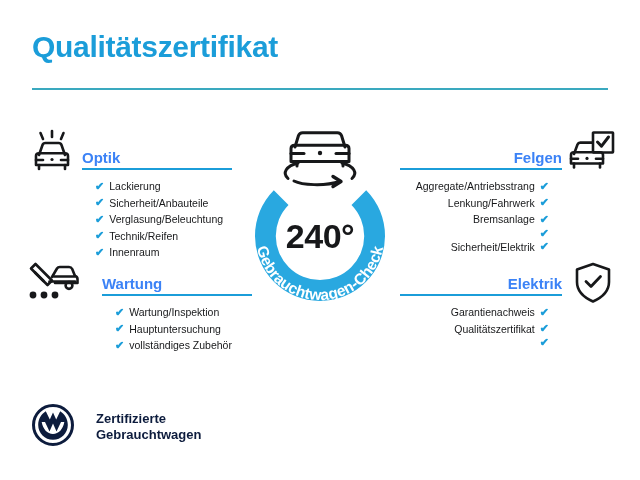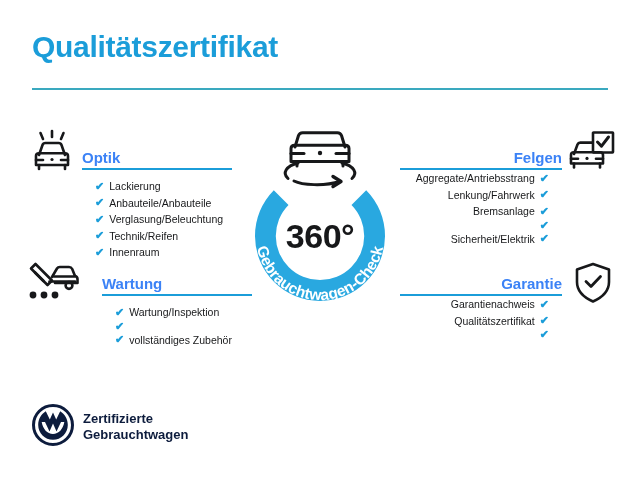--- a/index.html
+++ b/index.html
@@ -85,21 +85,21 @@
 
   
   .sec-left .sec-title { left: 0; }
   .sec-left .sec-rule { left: 0; right: 0; }
   .sec-left .sec-list { margin-top: 8px; padding-left: 13px; }
   .sec-left .sec-list li { justify-content: flex-start; }
 
   
   .sec-right .sec-title { right: 0; }
   .sec-right .sec-rule { left: 0; right: 0; }
-  .sec-right .sec-list { padding-right: 13px; }
+  .sec-right .sec-list { margin-top: 8px; padding-right: 13px; }
   .sec-right .sec-list li { justify-content: flex-end; }
 
   
   .sec-icon {
     position: absolute;
   }
 
   
   .badge {
     position: absolute;
@@ -127,21 +127,21 @@
     transform: translateY(20px);
   }
 
   
   .vw-lockup {
     position: absolute;
     left: 32px;
     top: 404px;
     display: flex;
     align-items: center;
-    gap: 9px;
+    gap: 22px;
   }
   .vw-text {
     font-size: 13px;
     font-weight: bold;
     line-height: 16px;
     color: #0d1c3d;
     white-space: nowrap;
   }
 </style>
 </head>
@@ -171,21 +171,21 @@
       <div class="sec-title">Optik</div>
       <div class="sec-rule"></div>
     </div>
     <ul class="sec-list">
       <li>
           <span class="chk">✔</span>
           <span>Lackierung</span>
         </li>
       <li>
           <span class="chk">✔</span>
-          <span>Anbauteile/Anbauteile</span>
+          <span>Sicherheit/Anbauteile</span>
         </li>
       <li>
           <span class="chk">✔</span>
           <span>Verglasung/Beleuchtung</span>
         </li>
       <li>
           <span class="chk">✔</span>
           <span>Technik/Reifen</span>
         </li>
       <li>
@@ -214,20 +214,21 @@
       <div class="sec-title">Wartung</div>
       <div class="sec-rule"></div>
     </div>
     <ul class="sec-list">
       <li>
           <span class="chk">✔</span>
           <span>Wartung/Inspektion</span>
         </li>
       <li>
           <span class="chk">✔</span>
+          <span>Hauptuntersuchung</span>
         </li>
       <li>
           <span class="chk">✔</span>
           <span>vollständiges Zubehör</span>
         </li>
     </ul>
   </div>
 
   <div class="sec-icon" style="left:566px; top:130px;">
     <svg width="50" height="44" viewBox="0 0 50 44" fill="none" stroke="#17181a" stroke-width="2.6" stroke-linecap="round" stroke-linejoin="round">
@@ -271,21 +272,21 @@
   </div>
 
   <div class="sec-icon" style="left:572px; top:261px;">
     <svg width="42" height="44" viewBox="0 0 42 44" fill="none" stroke="#17181a" stroke-width="2.6" stroke-linecap="round" stroke-linejoin="round">
       <path d="M21 3 L37 8.5 L37 21 C37 30 30 36.5 21 40.5 C12 36.5 5 30 5 21 L5 8.5 Z"></path>
       <path d="M14 20.5 L19 25.5 L28.5 15.5" stroke-width="2.8"></path>
     </svg>
   </div>
   <div class="section sec-right" style="left:400px; top:268px; width:162px;">
     <div class="sec-head">
-      <div class="sec-title">Garantie</div>
+      <div class="sec-title">Elektrik</div>
       <div class="sec-rule"></div>
     </div>
     <ul class="sec-list">
       <li>
           <span>Garantienachweis</span>
           <span class="chk">✔</span>
         </li>
       <li>
           <span>Qualitätszertifikat</span>
           <span class="chk">✔</span>
@@ -317,21 +318,21 @@
         <path d="M69 43.5 L69 48"></path>
         <path d="M115 43.5 L115 48"></path>
 
         <path d="M70 45 C58 48 54 55 60 60.5"></path>
         <path d="M114 45 C126 48 130 55 124 60.5"></path>
         <path d="M66 63 C74 67 96 68.5 112 63.5"></path>
         <path d="M105 58.5 L113 63.5 L105 68.5" stroke-width="3.4"></path>
       </g>
     </svg>
     <div class="badge-360">
-      <span>360°</span>
+      <span>240°</span>
     </div>
   </div>
 
   <div class="vw-lockup">
     <div>
       <svg width="42" height="42" viewBox="0 0 42 42">
         <circle cx="21" cy="21" r="19.5" fill="none" stroke="#0d1c3d" stroke-width="3"></circle>
         <path d="M21 8.5 L17.8 15.5 L13.8 7.2 C9.2 10 6.2 15 6.2 21 C6.2 29.2 12.8 35.8 21 35.8 C29.2 35.8 35.8 29.2 35.8 21 C35.8 15 32.8 10 28.2 7.2 L24.2 15.5 Z M21 19.5 L24.5 27.5 L29 18 L32.3 18 C31.2 25 26.7 30 21 30 C15.3 30 10.8 25 9.7 18 L13 18 L17.5 27.5 Z" fill="#0d1c3d"></path>
       </svg>
     </div>

